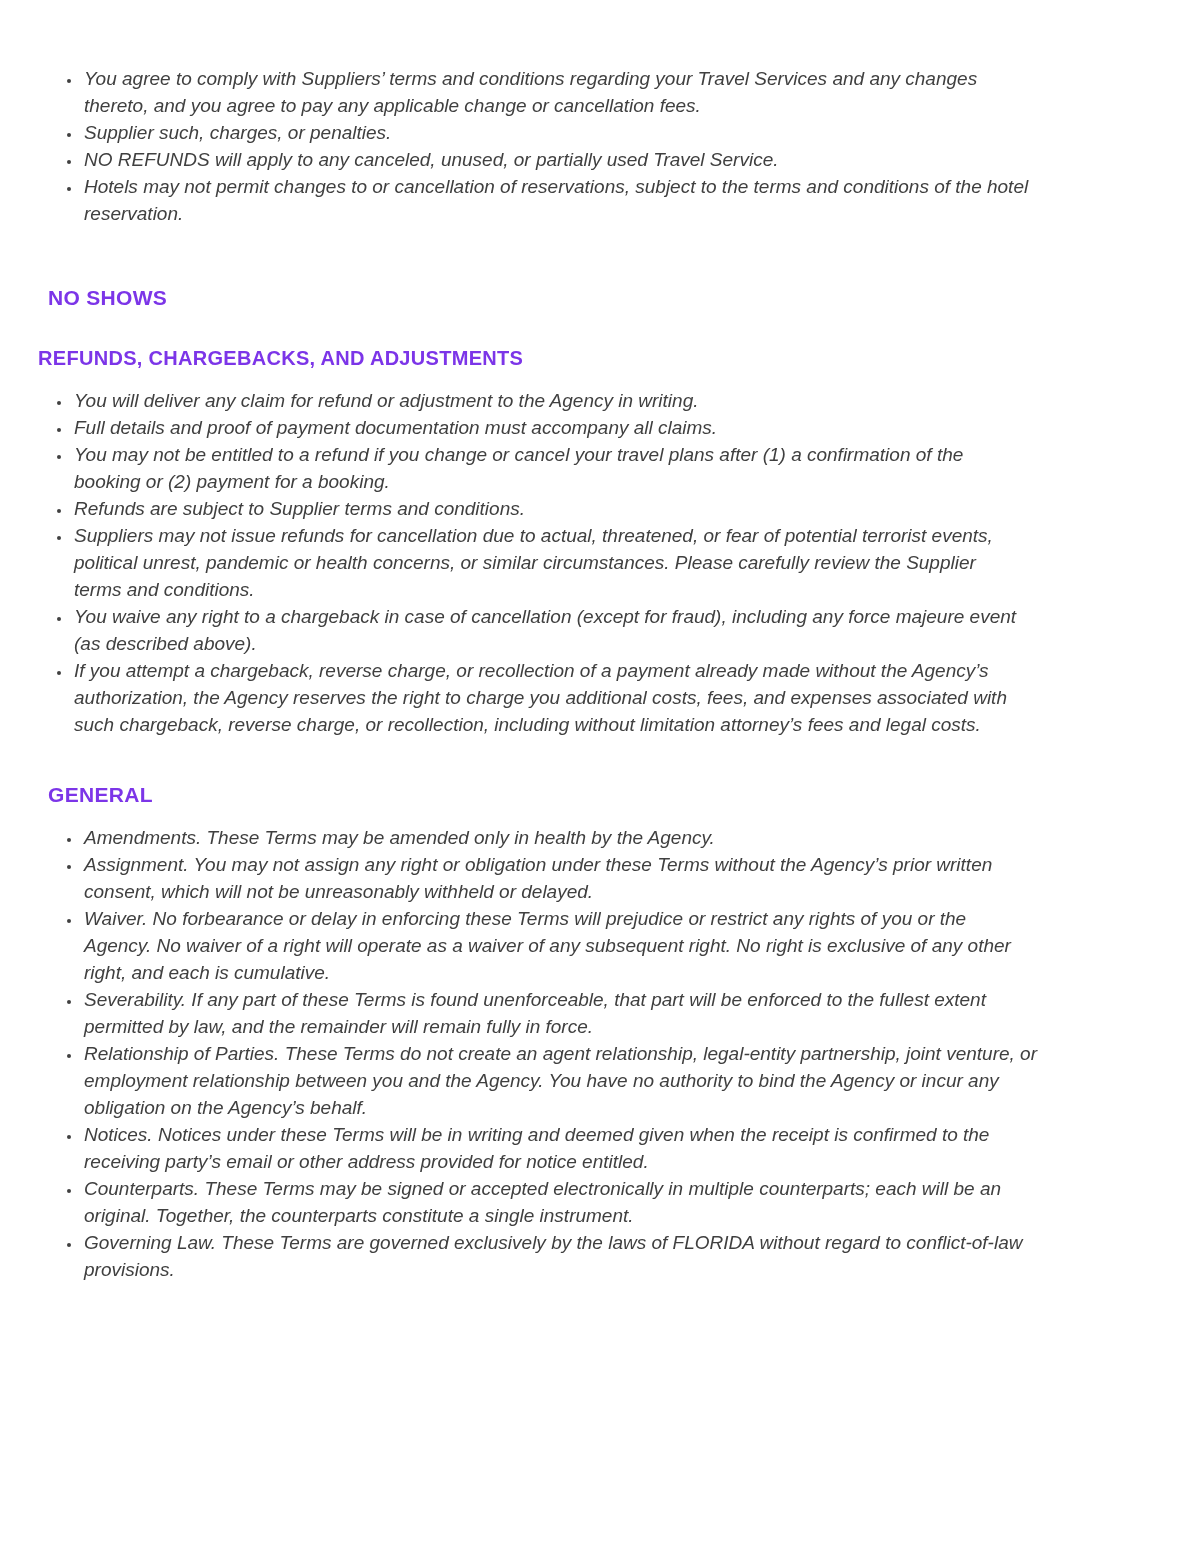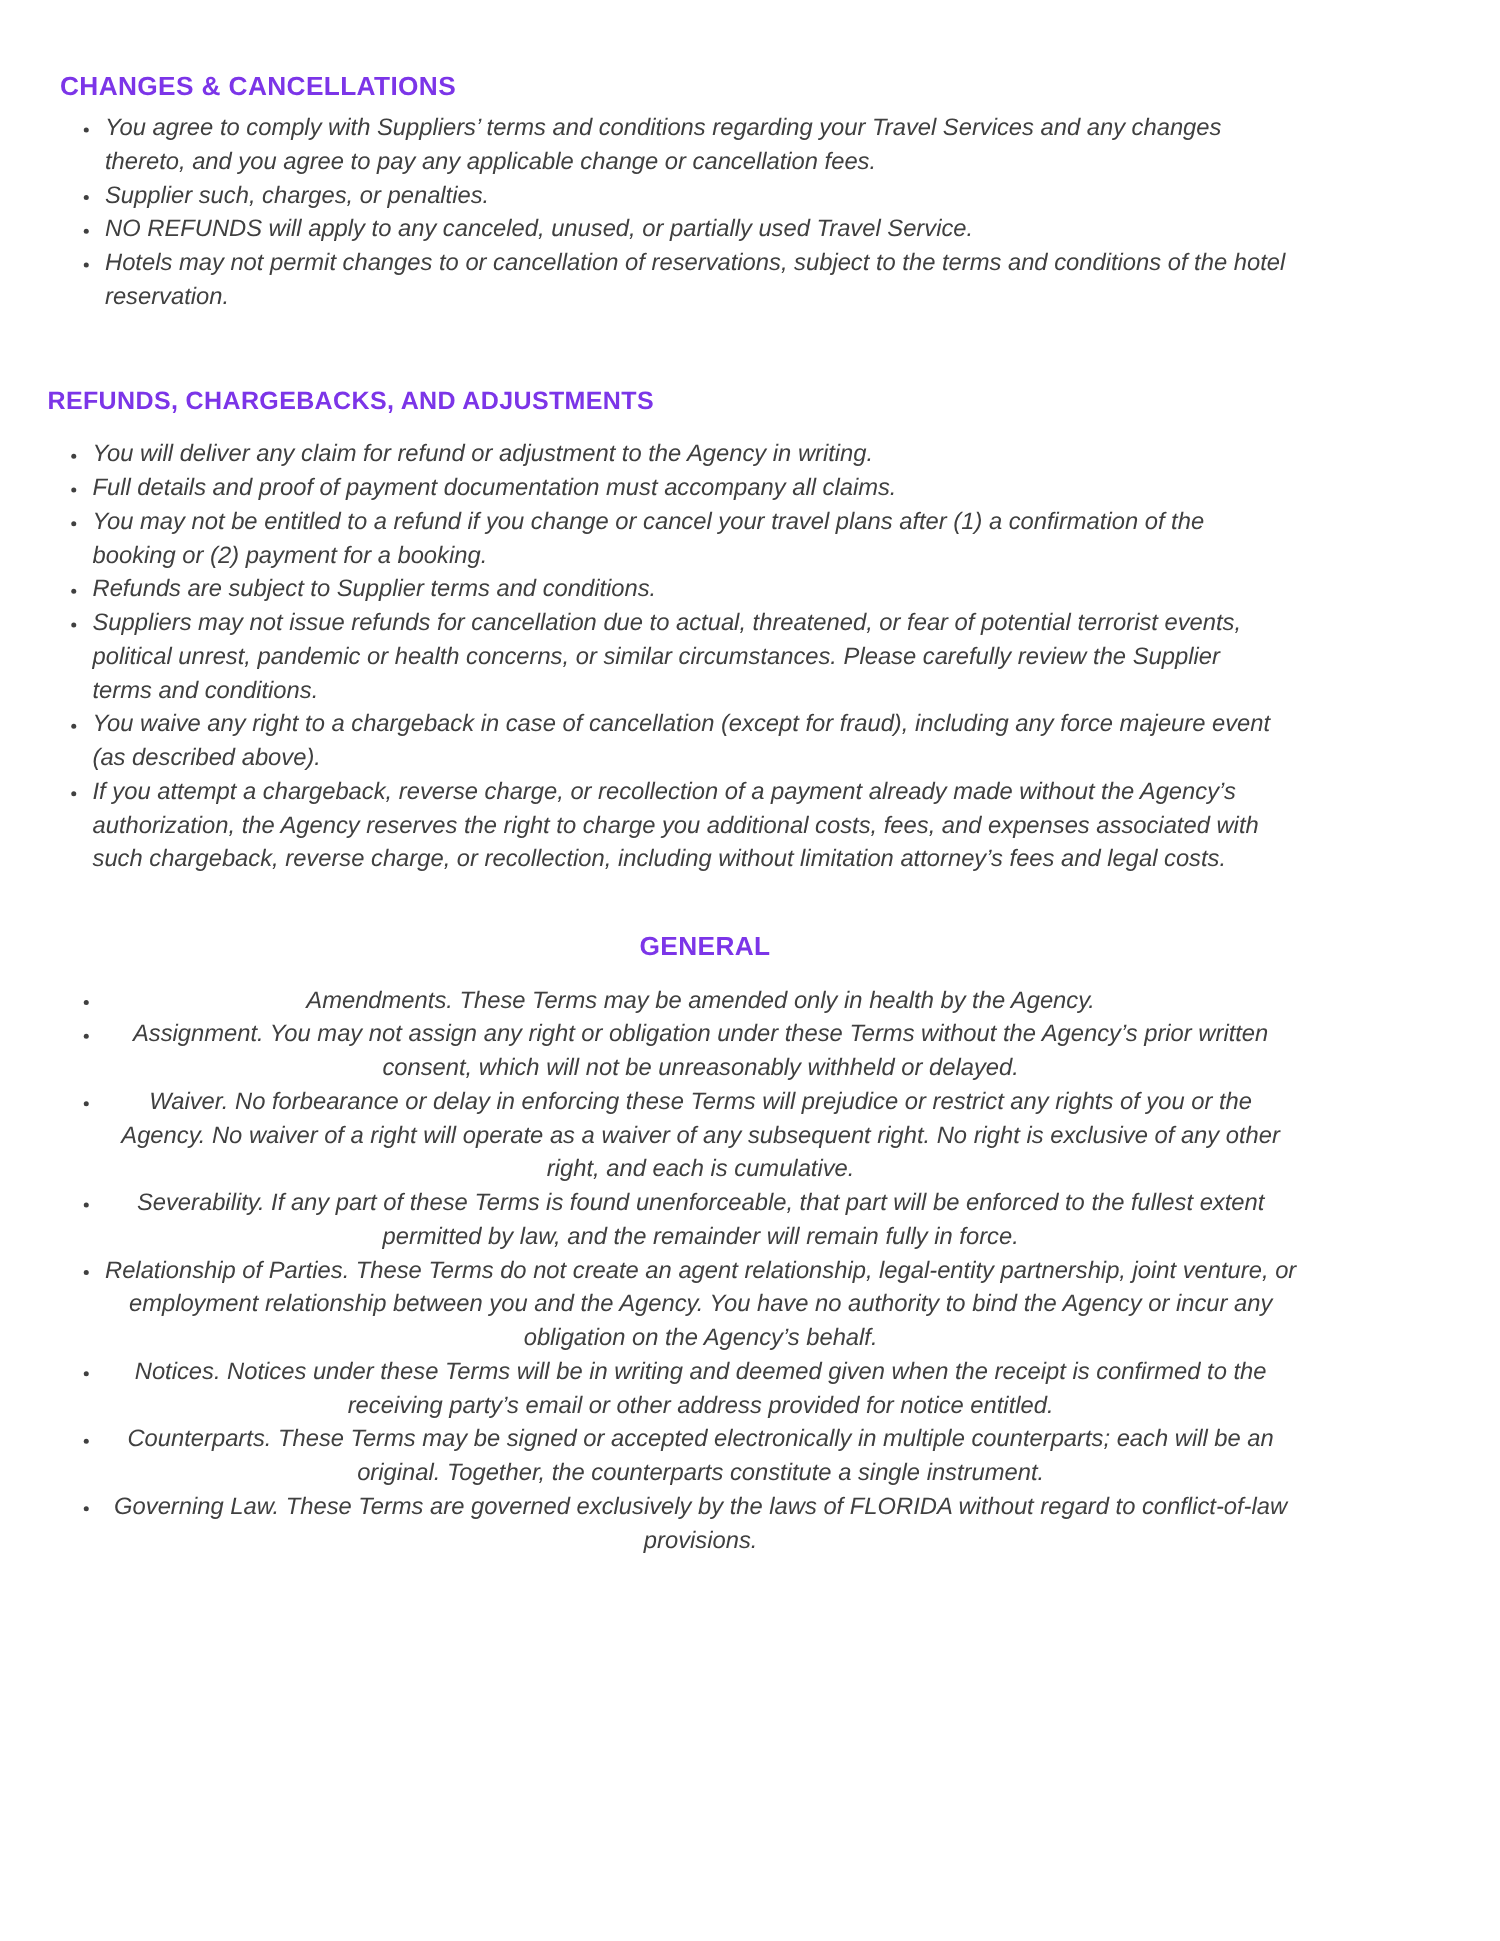--- a/index.html
+++ b/index.html
@@ -48,36 +48,36 @@
   
   [data-name="section-changes-cancellations"]{margin-bottom:59px;}
   [data-name="section-no-shows"]{margin-bottom:37px;}
   [data-name="section-refunds-chargebacks-adjustments"]{
     margin-left:-10px;
     margin-bottom:45px;
   }
   [data-name="section-refunds-chargebacks-adjustments"] .heading{font-size:20px;}
   [data-name="section-refunds-chargebacks-adjustments"] .list,
   [data-name="section-general"] .list{margin-top:17px;}
-  [data-name="section-general"]{margin-bottom:0;text-align:center;}
+  [data-name="section-general"]{margin-bottom:0;}
 </style>
 </head>
 <body>
 
 <main class="doc" id="doc-root" data-name="terms-document">
     <section class="section" data-name="section-changes-cancellations">
-      <h2 class="heading" data-name="section-heading">CHANGES &amp; CANCELLATIONS</h2>
       <ul class="list" data-name="bullet-list">
         <li class="item" data-name="list-item">You agree to comply with Suppliers’ terms and conditions regarding your Travel Services and any changes thereto, and you agree to pay any applicable change or cancellation fees.</li>
         <li class="item" data-name="list-item">Supplier such, charges, or penalties.</li>
         <li class="item" data-name="list-item">NO REFUNDS will apply to any canceled, unused, or partially used Travel Service.</li>
         <li class="item" data-name="list-item">Hotels may not permit changes to or cancellation of reservations, subject to the terms and conditions of the hotel reservation.</li>
       </ul>
     </section>
     <section class="section" data-name="section-no-shows">
+      <h2 class="heading" data-name="section-heading">NO SHOWS</h2>
     </section>
     <section class="section" data-name="section-refunds-chargebacks-adjustments">
       <h2 class="heading" data-name="section-heading">REFUNDS, CHARGEBACKS, AND ADJUSTMENTS</h2>
       <ul class="list" data-name="bullet-list">
         <li class="item" data-name="list-item">You will deliver any claim for refund or adjustment to the Agency in writing.</li>
         <li class="item" data-name="list-item">Full details and proof of payment documentation must accompany all claims.</li>
         <li class="item" data-name="list-item">You may not be entitled to a refund if you change or cancel your travel plans after (1) a confirmation of the booking or (2) payment for a booking.</li>
         <li class="item" data-name="list-item">Refunds are subject to Supplier terms and conditions.</li>
         <li class="item" data-name="list-item">Suppliers may not issue refunds for cancellation due to actual, threatened, or fear of potential terrorist events, political unrest, pandemic or health concerns, or similar circumstances. Please carefully review the Supplier terms and conditions.</li>
         <li class="item" data-name="list-item">You waive any right to a chargeback in case of cancellation (except for fraud), including any force majeure event (as described above).</li>

